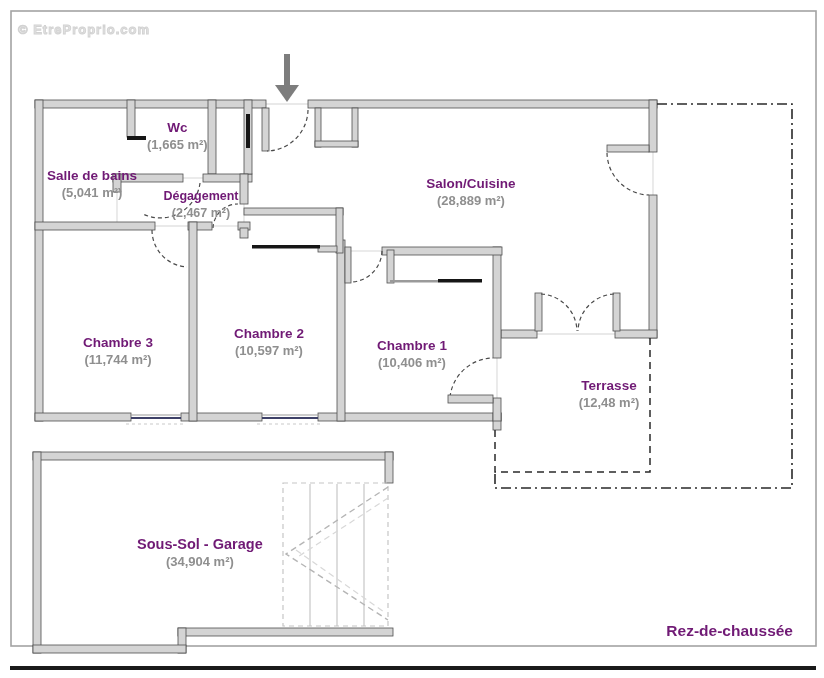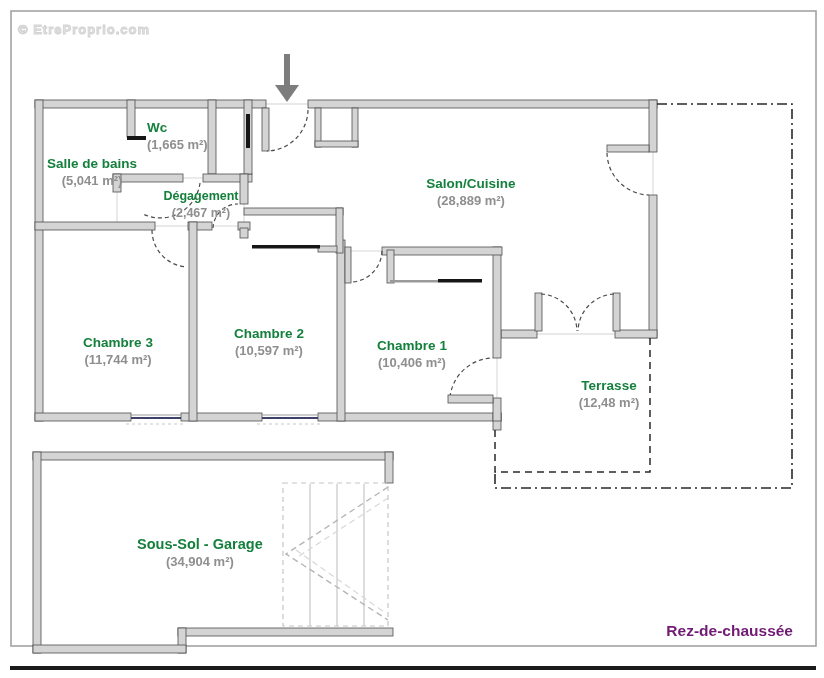--- a/index.html
+++ b/index.html
@@ -20,21 +20,21 @@
   .windash{stroke:#c9c9c9;stroke-width:1;stroke-dasharray:3 3;}
   .terr-dash{fill:none;stroke:#2a2a2a;stroke-width:1.5;stroke-dasharray:7 5;}
   .terr-dashdot{fill:none;stroke:#2a2a2a;stroke-width:1.6;stroke-dasharray:10 4 2 4;}
   .stair{stroke:#c6c6c6;stroke-width:1.2;fill:none;}
   .stairdash{stroke:#c6c6c6;stroke-width:1.2;fill:none;stroke-dasharray:5 4;}
   .stairzig{stroke:#b5b5b5;stroke-width:1.4;fill:none;stroke-dasharray:6 4;}
   .stairzig2{stroke:#d8d8d8;stroke-width:1.2;fill:none;stroke-dasharray:6 4;}
   .arrowfill{fill:#7d7d7d;}
   
   .lbl{position:absolute;line-height:17px;white-space:nowrap;}
-  .lbl .nm{font-weight:bold;color:#15803d;font-size:13.5px;display:block;}
+  .lbl .nm{font-weight:bold;color:#701a75;font-size:13.5px;display:block;text-align:center;}
   .lbl .ar{font-weight:600;color:#8f8f8f;font-size:13px;display:block;text-align:center;}
   .centered{transform:translate(-50%,-50%);text-align:center;}
   .small .nm{font-size:12.5px;}
   .small .ar{font-size:12.5px;}
   .big .nm{font-size:14.5px;}
   .floor-label{position:absolute;font-weight:bold;color:#701a75;font-size:15.5px;white-space:nowrap;}
   .wm-top{position:absolute;left:18px;top:22px;font-size:13px;font-weight:bold;
     color:#e3e3e3;-webkit-text-stroke:0.9px #d2d2d2;letter-spacing:1px;}
   .wm-bottom{position:absolute;right:13px;top:642px;font-size:24px;font-weight:bold;
     color:#f4f4f4;-webkit-text-stroke:1.2px #c9c9c9;letter-spacing:0.5px;}
@@ -170,21 +170,21 @@
       <line class="stair" x1="310" y1="484" x2="310" y2="626"></line>
       <line class="stair" x1="337" y1="484" x2="337" y2="626"></line>
       <line class="stair" x1="364" y1="484" x2="364" y2="626"></line>
       <path class="stairzig" d="M388,487 L286,554 L388,620"></path>
       <path class="stairzig2" d="M388,498 L296,558 M296,550 L384,612"></path>
     </g>
   </svg>
 
   <div class="wm-top">© EtreProprio.com</div>
 
-  <div class="lbl" style="left:47px;top:155px;">
+  <div class="lbl" style="left:47px;top:167px;">
     <span class="nm">Salle de bains</span>
     <span class="ar">(5,041 m²)</span>
   </div>
 
   <div class="lbl" style="left:147px;top:119px;">
     <span class="nm">Wc</span>
     <span class="ar">(1,665 m²)</span>
   </div>
 
   <div class="lbl small centered" style="left:201px;top:205px;">

